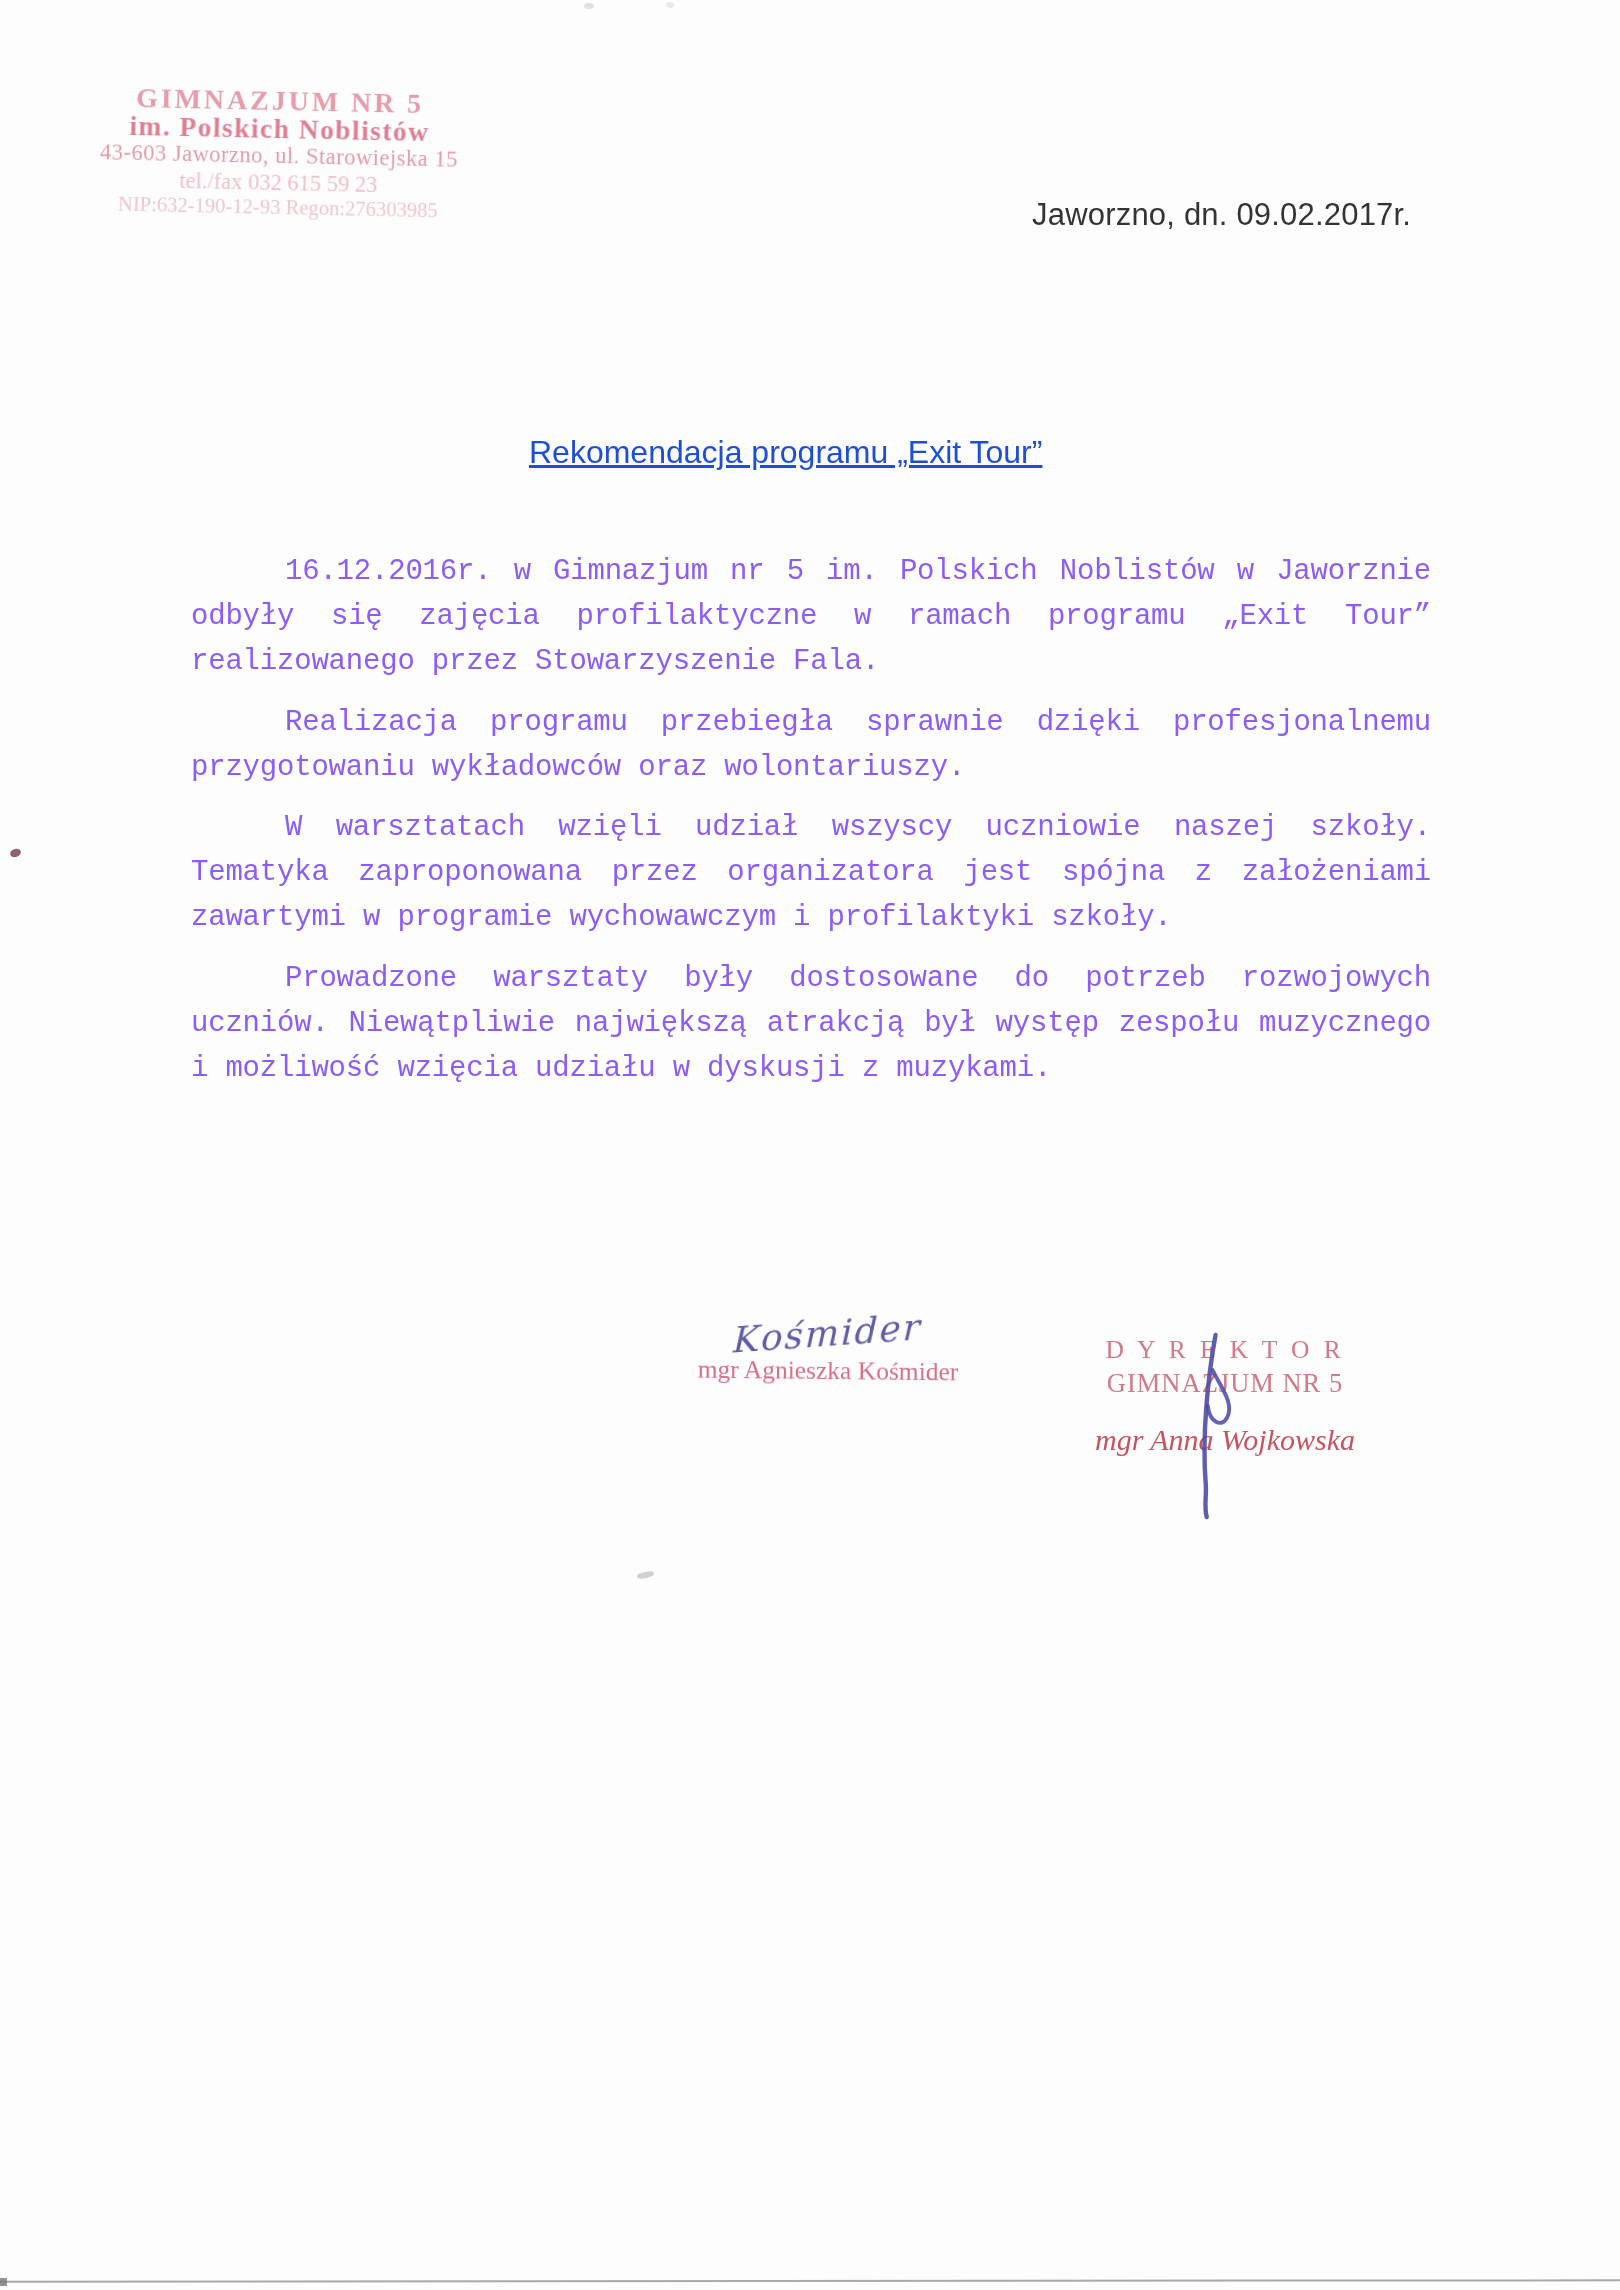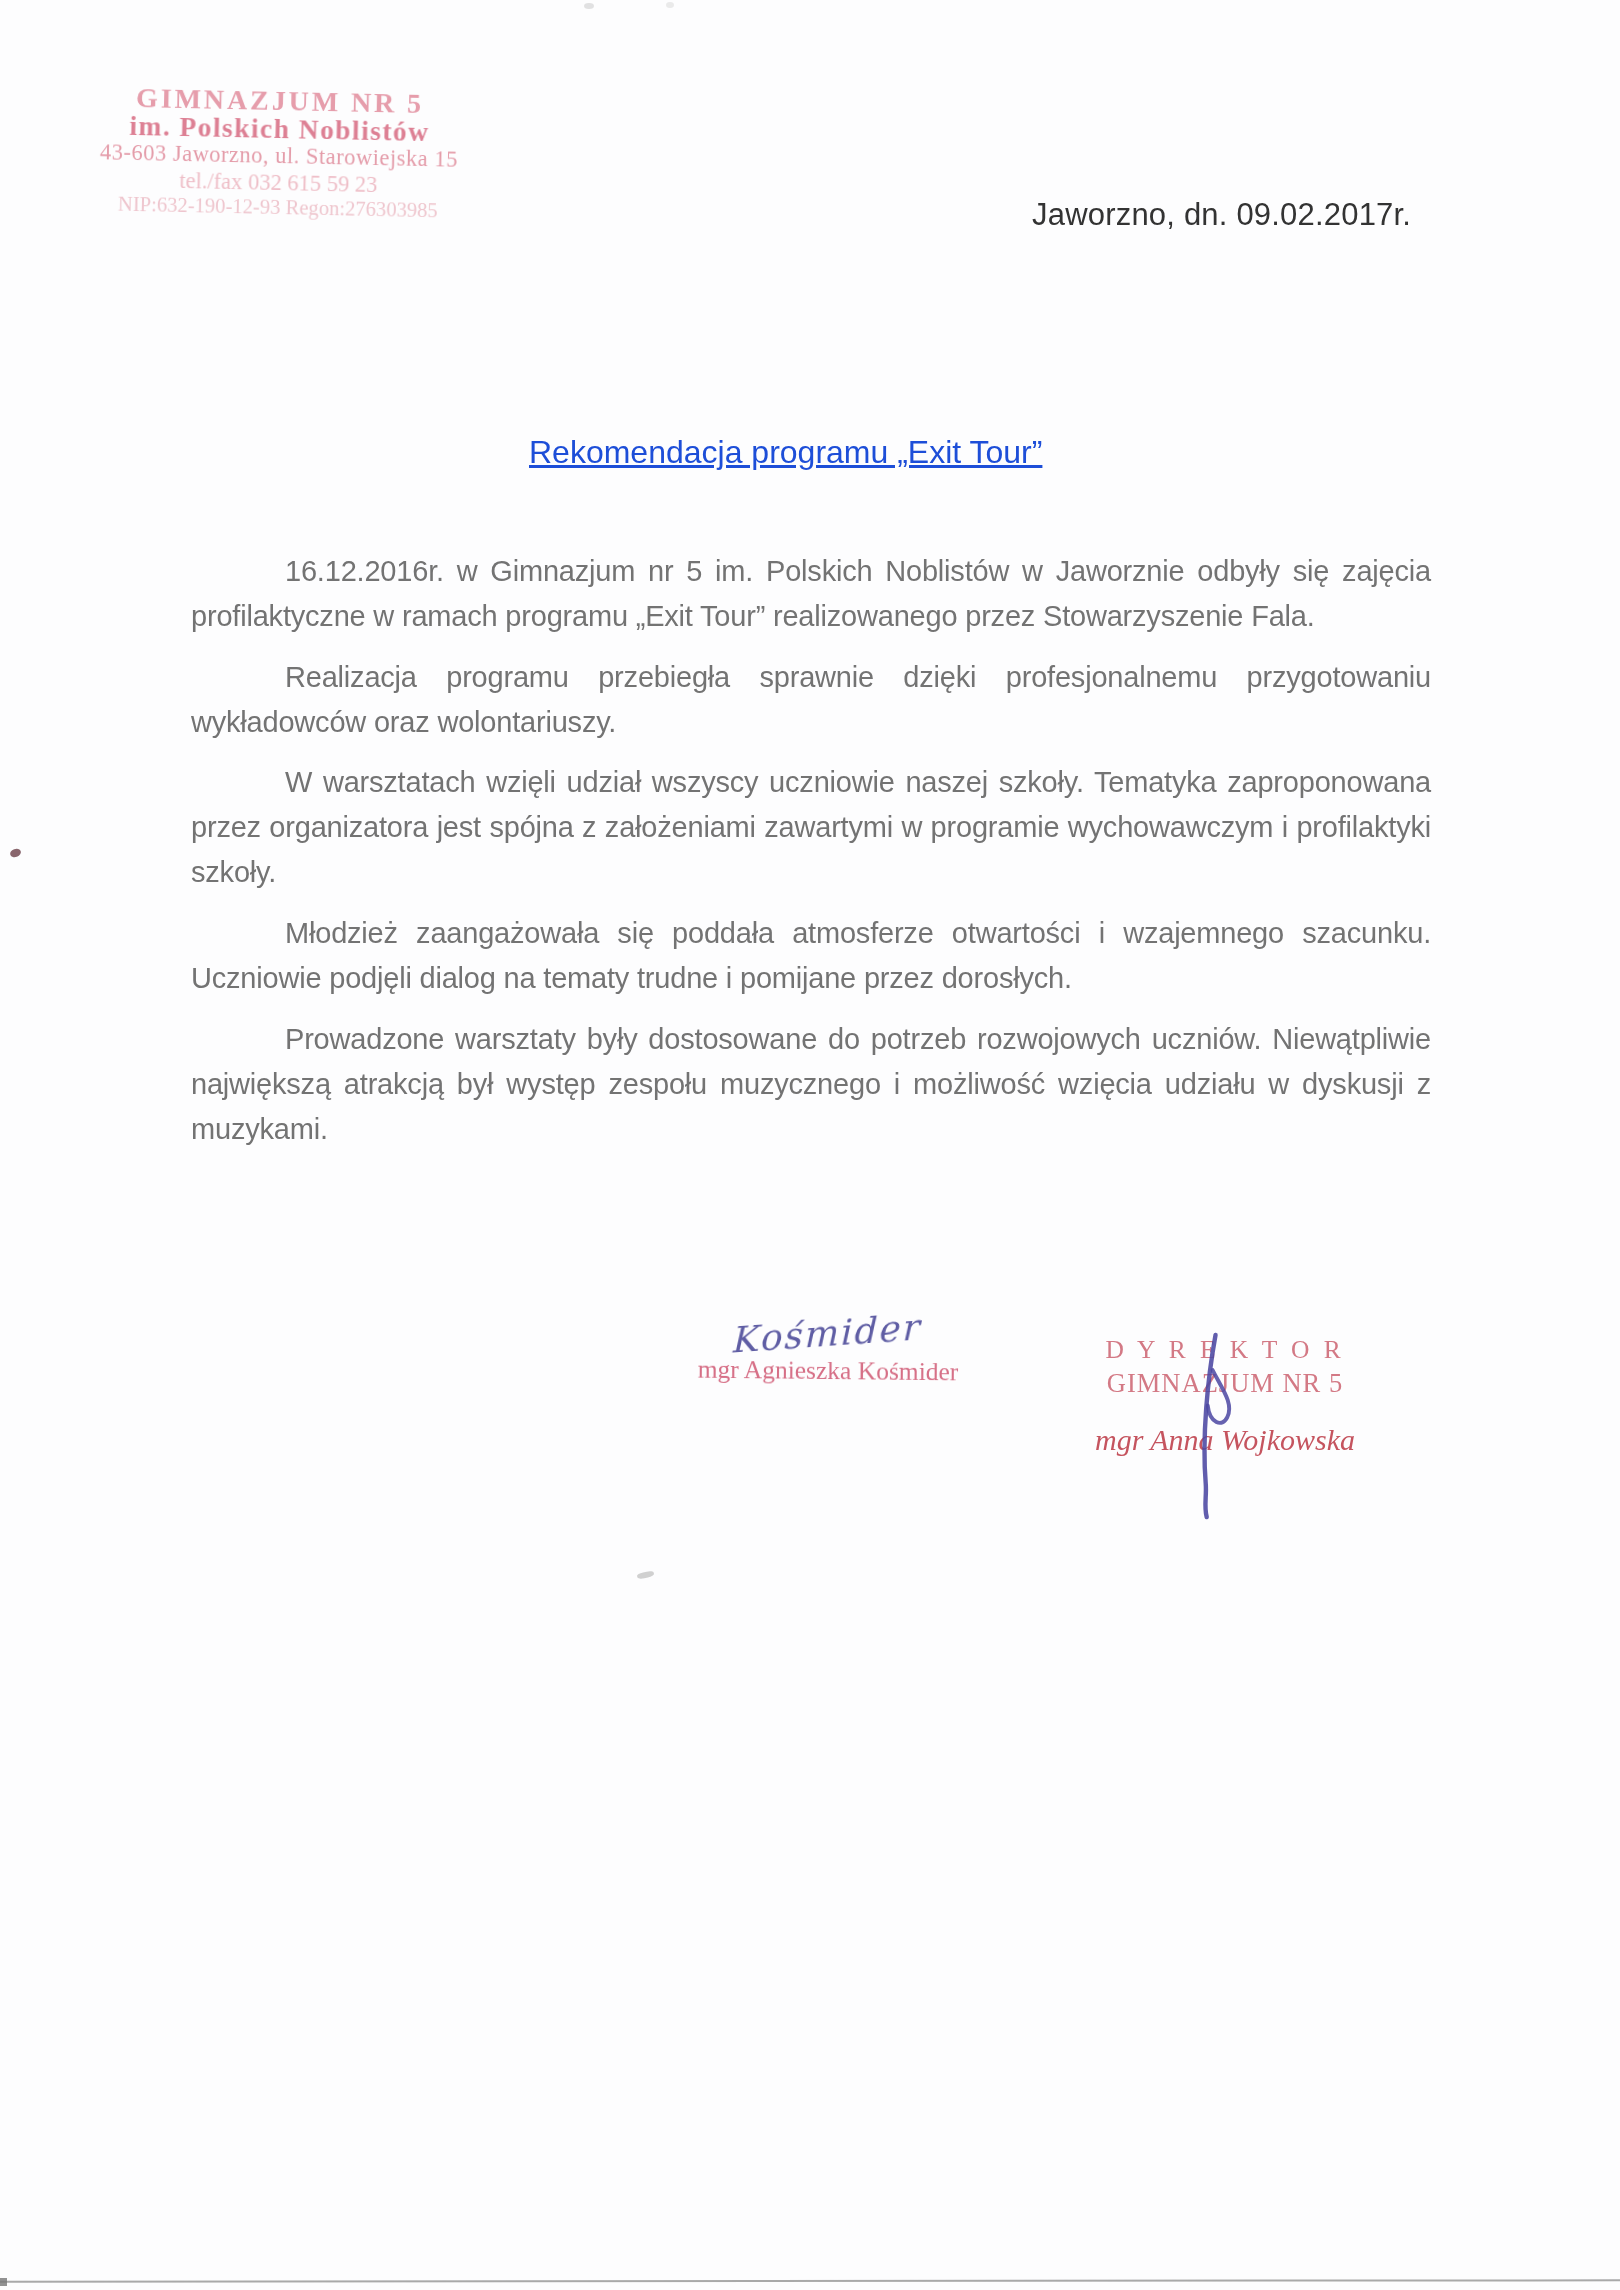--- a/index.html
+++ b/index.html
@@ -36,21 +36,21 @@
   
   .doc-title{
     position:absolute;left:529px;top:434px;
     font-size:32px;color:#1d4ed8;text-decoration:underline;
   }
 
   
   .body-text{
     position:absolute;left:191px;top:549px;width:1240px;
     font-size:29px;line-height:45px;letter-spacing:-0.2px;
-    color:#737373;text-align:justify;
+    color:#8b5cf6;text-align:justify;font-family:Liberation Mono, monospace;
   }
   .body-text p{margin:0 0 15.7px 0;text-indent:94px;}
 
   
   .sig-left{
     position:absolute;left:681px;top:1309px;width:294px;
     text-align:center;font-family:"Liberation Serif",serif;
   }
   .sig-left .role{
     font-size:27.4px;font-weight:bold;letter-spacing:1.5px;
@@ -113,21 +113,20 @@
   </div>
 
   <div class="date-line">Jaworzno, dn. 09.02.2017r.</div>
 
   <div class="doc-title">Rekomendacja programu „Exit Tour”</div>
 
   <div class="body-text">
     <p>16.12.2016r. w Gimnazjum nr 5 im. Polskich Noblistów w Jaworznie odbyły się zajęcia profilaktyczne w ramach programu „Exit Tour” realizowanego przez Stowarzyszenie Fala.</p>
     <p>Realizacja programu przebiegła sprawnie dzięki profesjonalnemu przygotowaniu wykładowców oraz wolontariuszy.</p>
     <p>W warsztatach wzięli udział wszyscy uczniowie naszej szkoły. Tematyka zaproponowana przez organizatora jest spójna z założeniami zawartymi w programie wychowawczym i profilaktyki szkoły.</p>
-    <p>Młodzież zaangażowała się poddała atmosferze otwartości i wzajemnego szacunku. Uczniowie podjęli dialog na tematy trudne i pomijane przez dorosłych.</p>
     <p>Prowadzone warsztaty były dostosowane do potrzeb rozwojowych uczniów. Niewątpliwie największą atrakcją był występ zespołu muzycznego i możliwość wzięcia udziału w dyskusji z muzykami.</p>
   </div>
 
   <div class="sig-left">
     <div><span class="hand">Kośmider</span></div>
     <div class="name">mgr Agnieszka Kośmider</div>
   </div>
 
   <div class="sig-right">
     <div class="role">D Y R E K T O R</div>

